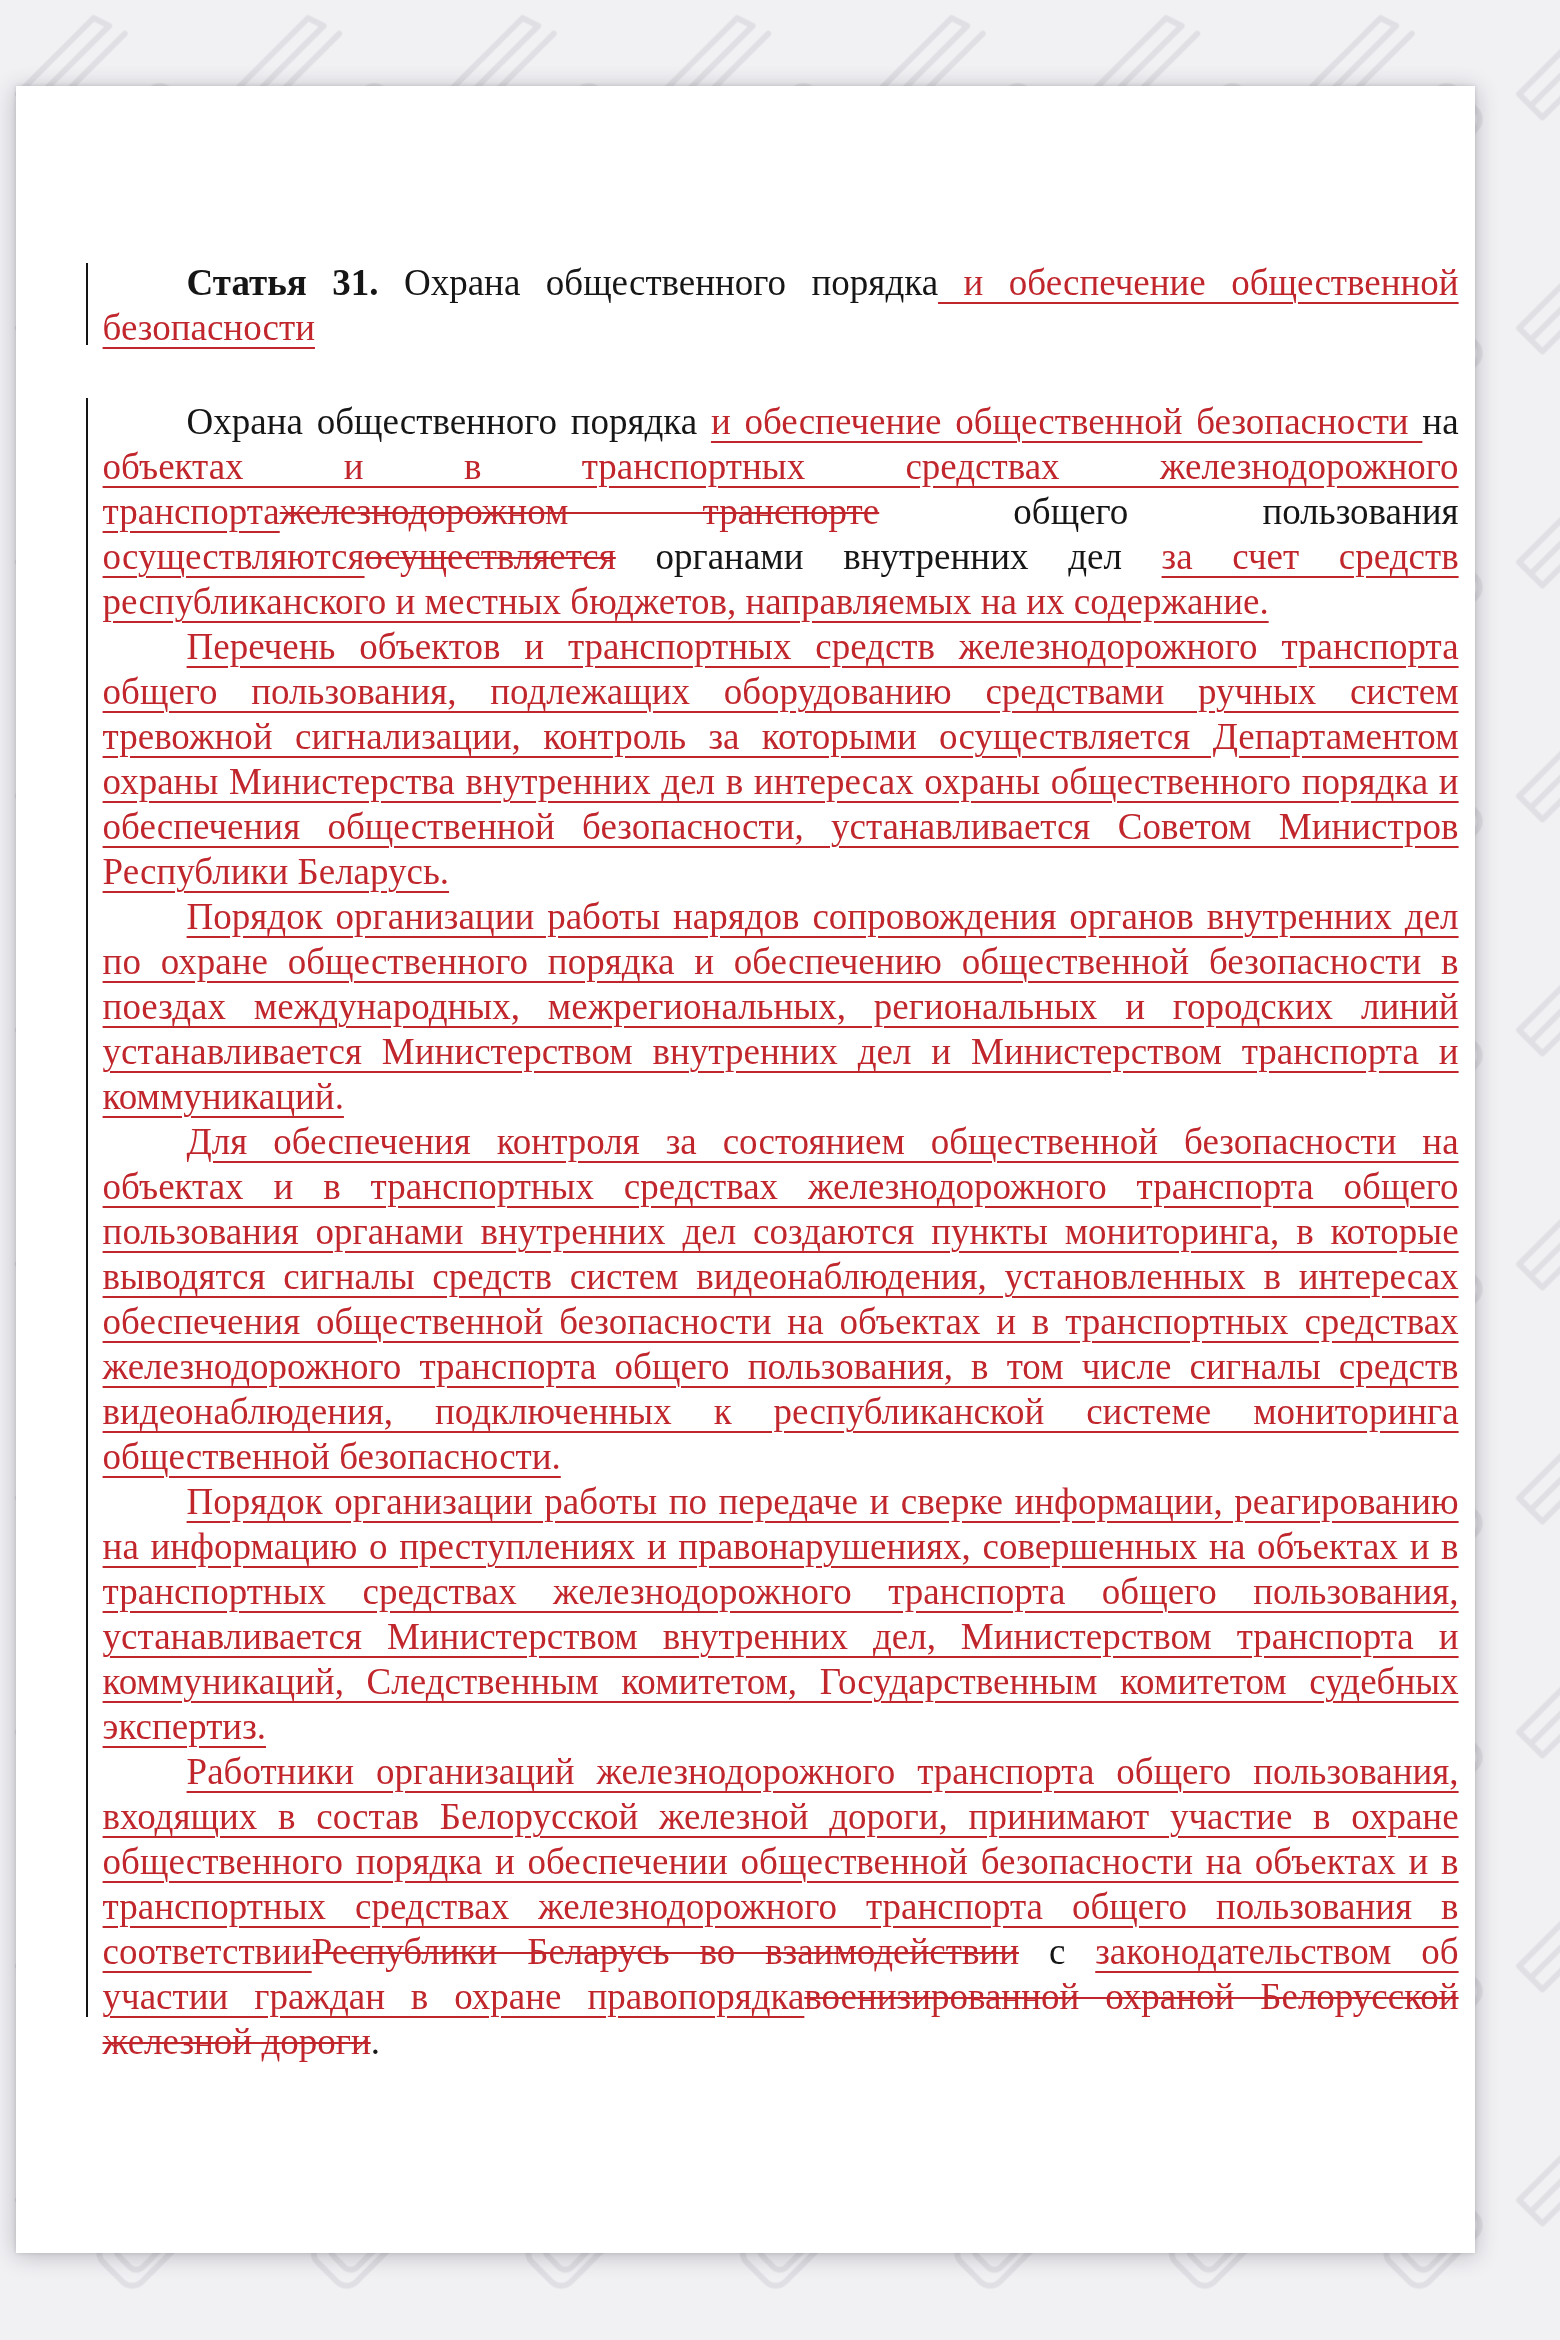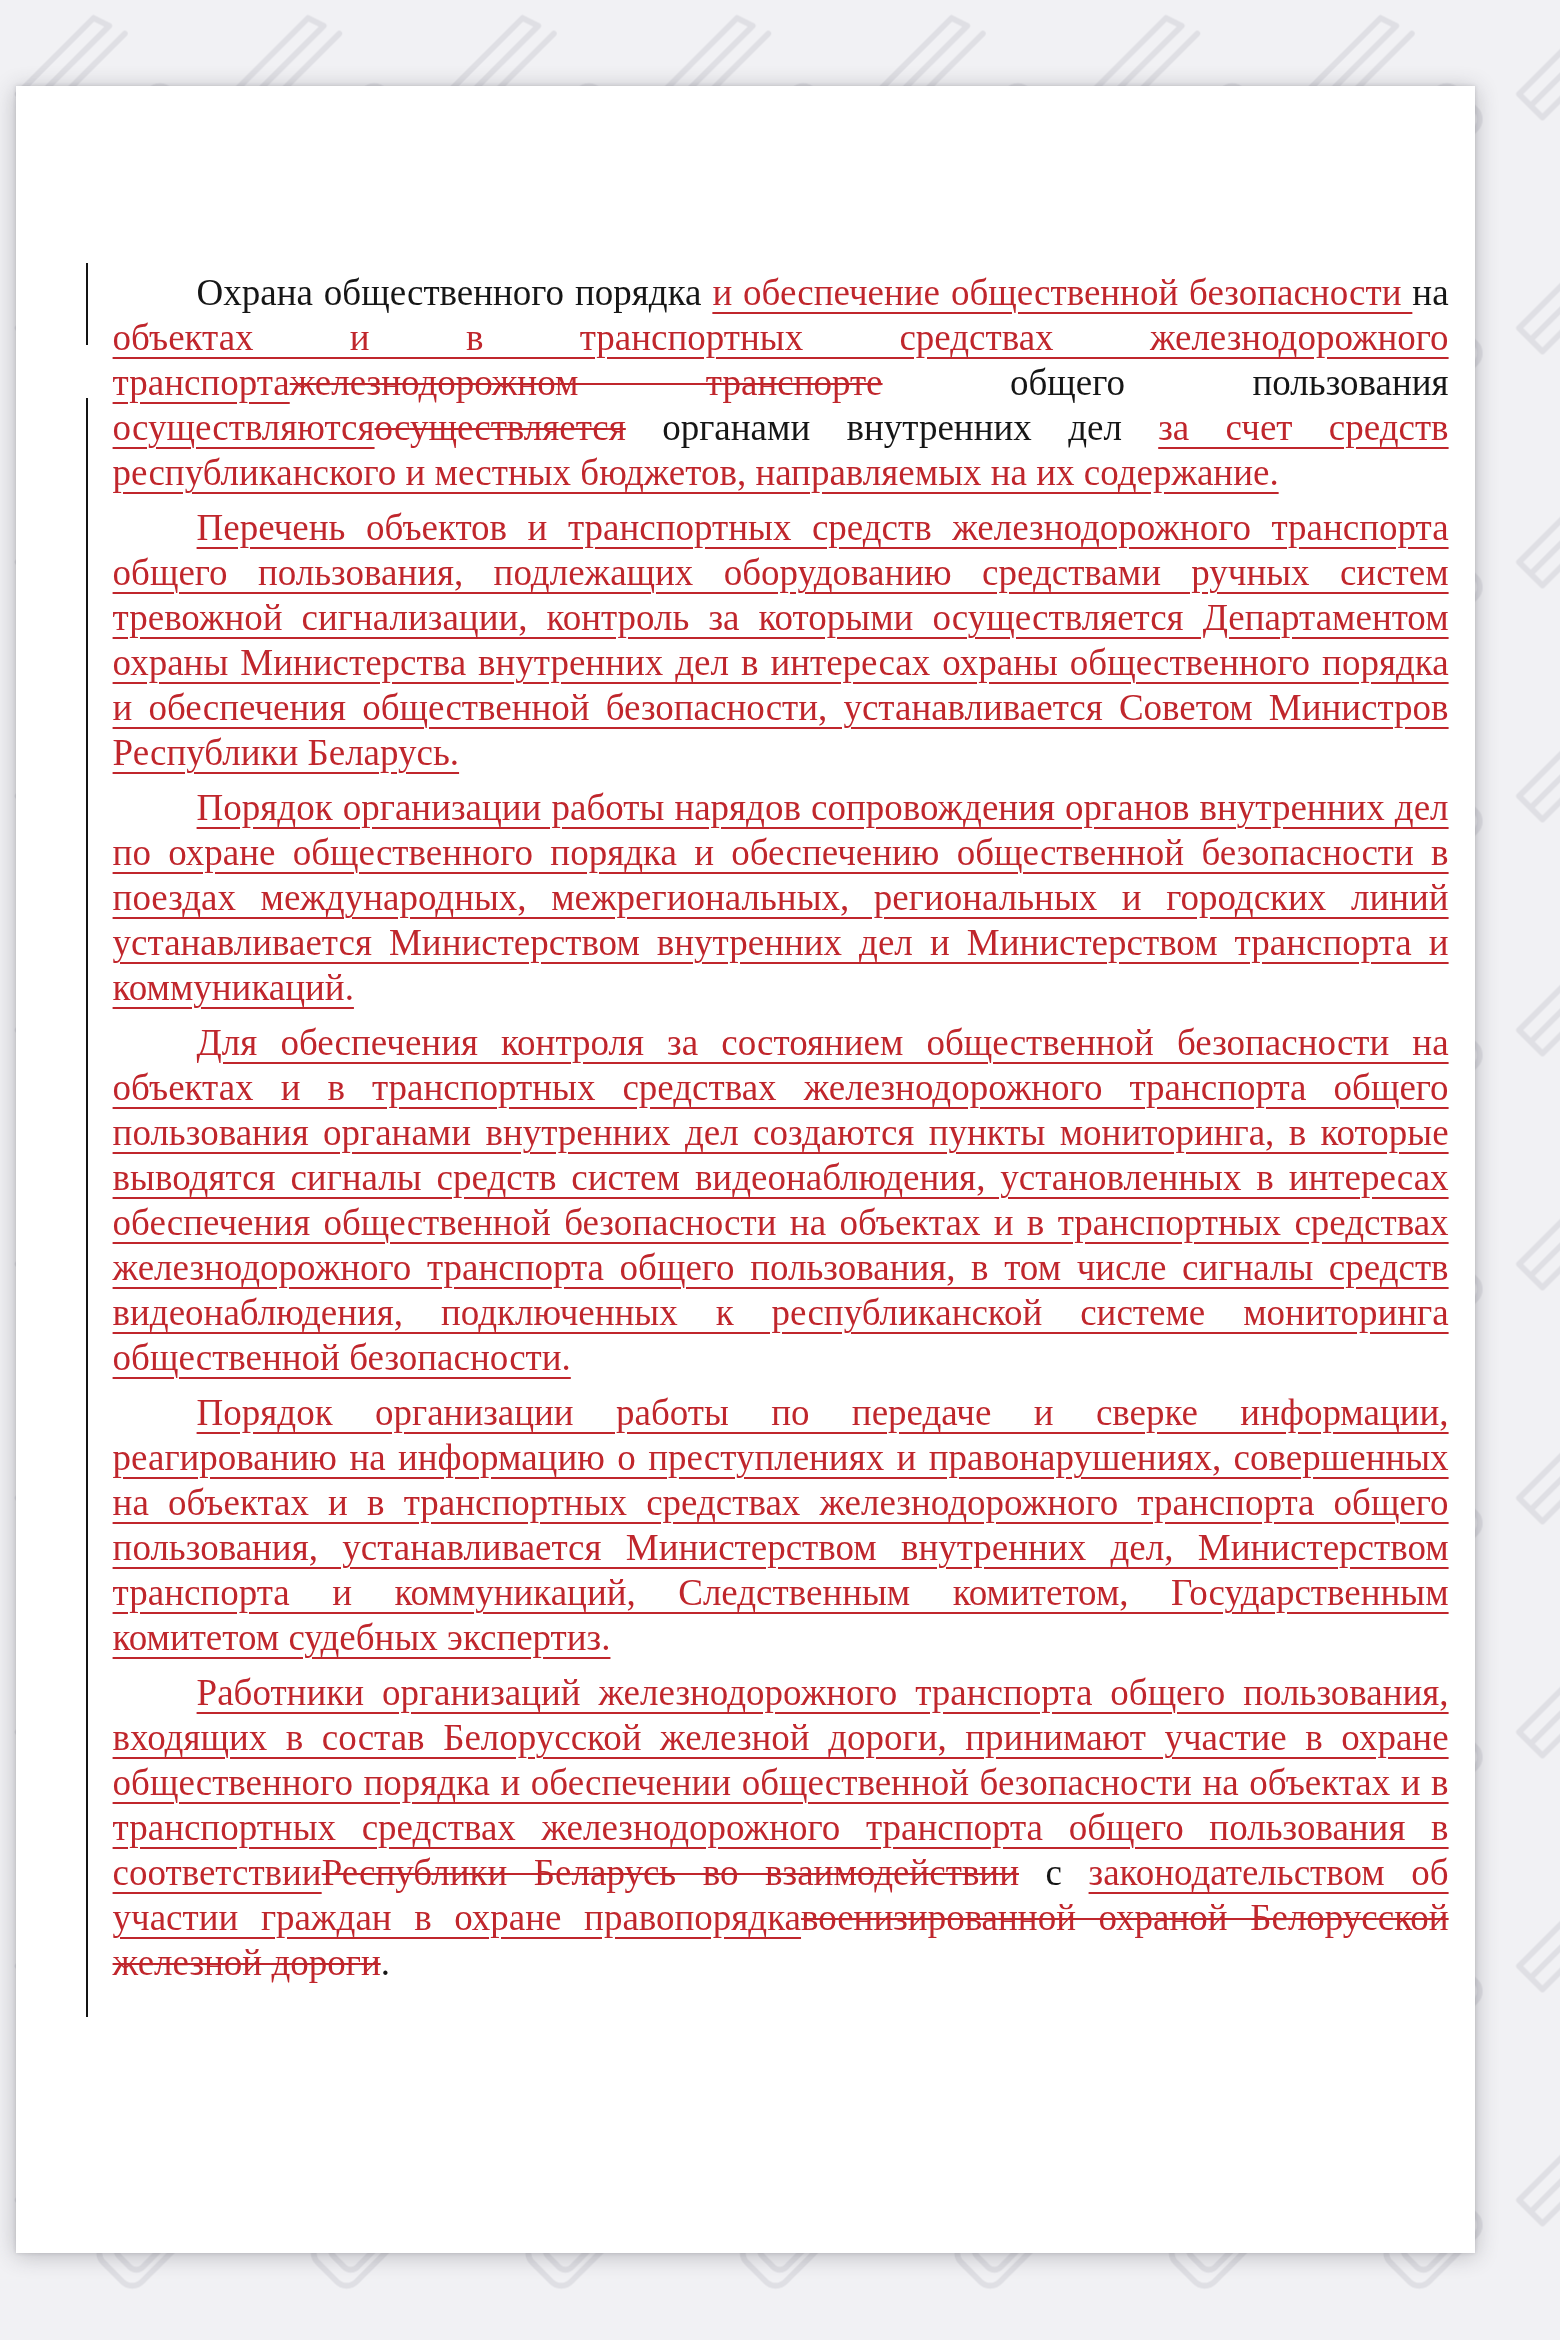--- a/index.html
+++ b/index.html
@@ -28,21 +28,21 @@
   }
   .bar-title{top:177px;height:82px;}
   .bar-body{top:312px;height:1619px;}
   .content{
     position:absolute;left:87px;top:174px;width:1356px;
     color:var(--ink);
     font-size:37px;line-height:45px;
     text-align:justify;
   }
   .title{margin:0 0 49px 0;text-indent:84px;}
-  .para{margin:10px;text-indent:84px;}
+  .para{margin:0;text-indent:84px;}
   .run.bold{font-weight:bold;}
   .run.normal{color:var(--ink);}
   .run.ins{
     color:var(--red);
     text-decoration:underline;
     text-decoration-thickness:2.4px;
     text-underline-offset:6.8px;
   }
   .run.del{
     color:var(--red);
@@ -69,20 +69,21 @@
   </defs>
   <rect width="1600" height="2400" style="fill:var(--bg)"></rect>
   <rect width="1600" height="2400" fill="url(#wall)"></rect>
 </svg>
 
 <div class="paper">
   <div class="change-bar bar-title"></div>
   <div class="change-bar bar-body"></div>
 
   <div class="content">
+    <p class="title"><span class="run bold">Статья 31.</span><span class="run normal"> Охрана общественного порядка</span><span class="run ins"> и обеспечение общественной безопасности</span></p>
     <div>
         <p class="para"><span class="run normal">Охрана общественного порядка </span><span class="run ins">и обеспечение общественной безопасности </span><span class="run normal">на </span><span class="run ins">объектах и в транспортных средствах железнодорожного транспорта</span><span class="run del">железнодорожном транспорте</span><span class="run normal"> общего пользования </span><span class="run ins">осуществляются</span><span class="run del">осуществляется</span><span class="run normal"> органами внутренних дел </span><span class="run ins">за счет средств республиканского и местных бюджетов, направляемых на их содержание.</span></p>
         <p class="para"><span class="run ins">Перечень объектов и транспортных средств железнодорожного транспорта общего пользования, подлежащих оборудованию средствами ручных систем тревожной сигнализации, контроль за которыми осуществляется Департаментом охраны Министерства внутренних дел в интересах охраны общественного порядка и обеспечения общественной безопасности, устанавливается Советом Министров Республики Беларусь.</span></p>
         <p class="para"><span class="run ins">Порядок организации работы нарядов сопровождения органов внутренних дел по охране общественного порядка и обеспечению общественной безопасности в поездах международных, межрегиональных, региональных и городских линий устанавливается Министерством внутренних дел и Министерством транспорта и коммуникаций.</span></p>
         <p class="para"><span class="run ins">Для обеспечения контроля за состоянием общественной безопасности на объектах и в транспортных средствах железнодорожного транспорта общего пользования органами внутренних дел создаются пункты мониторинга, в которые выводятся сигналы средств систем видеонаблюдения, установленных в интересах обеспечения общественной безопасности на объектах и в транспортных средствах железнодорожного транспорта общего пользования, в том числе сигналы средств видеонаблюдения, подключенных к республиканской системе мониторинга общественной безопасности.</span></p>
         <p class="para"><span class="run ins">Порядок организации работы по передаче и сверке информации, реагированию на информацию о преступлениях и правонарушениях, совершенных на объектах и в транспортных средствах железнодорожного транспорта общего пользования, устанавливается Министерством внутренних дел, Министерством транспорта и коммуникаций, Следственным комитетом, Государственным комитетом судебных экспертиз.</span></p>
         <p class="para"><span class="run ins">Работники организаций железнодорожного транспорта общего пользования, входящих в состав Белорусской железной дороги, принимают участие в охране общественного порядка и обеспечении общественной безопасности на объектах и в транспортных средствах железнодорожного транспорта общего пользования в соответствии</span><span class="run del">Республики Беларусь во взаимодействии</span><span class="run normal"> с </span><span class="run ins">законодательством об участии граждан в охране правопорядка</span><span class="run del">военизированной охраной Белорусской железной дороги</span><span class="run normal">.</span></p>
       </div>
   </div>
 </div>

